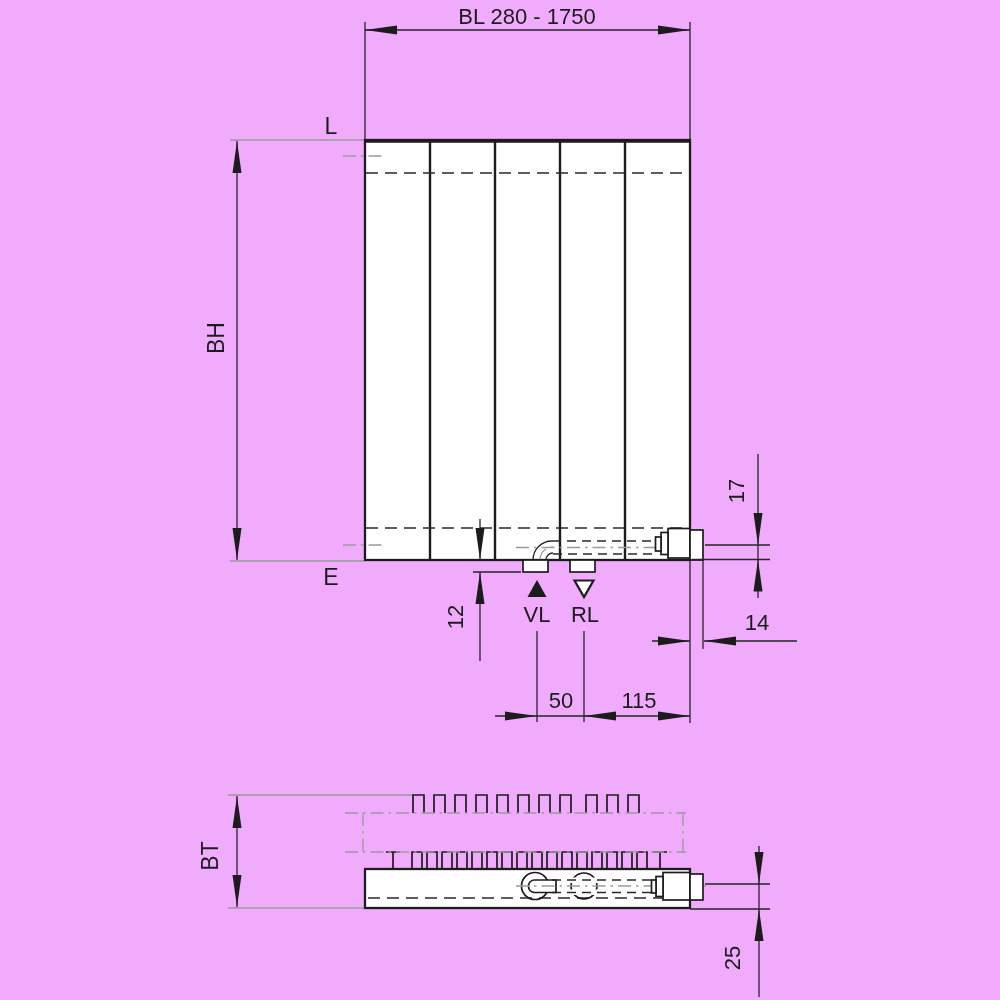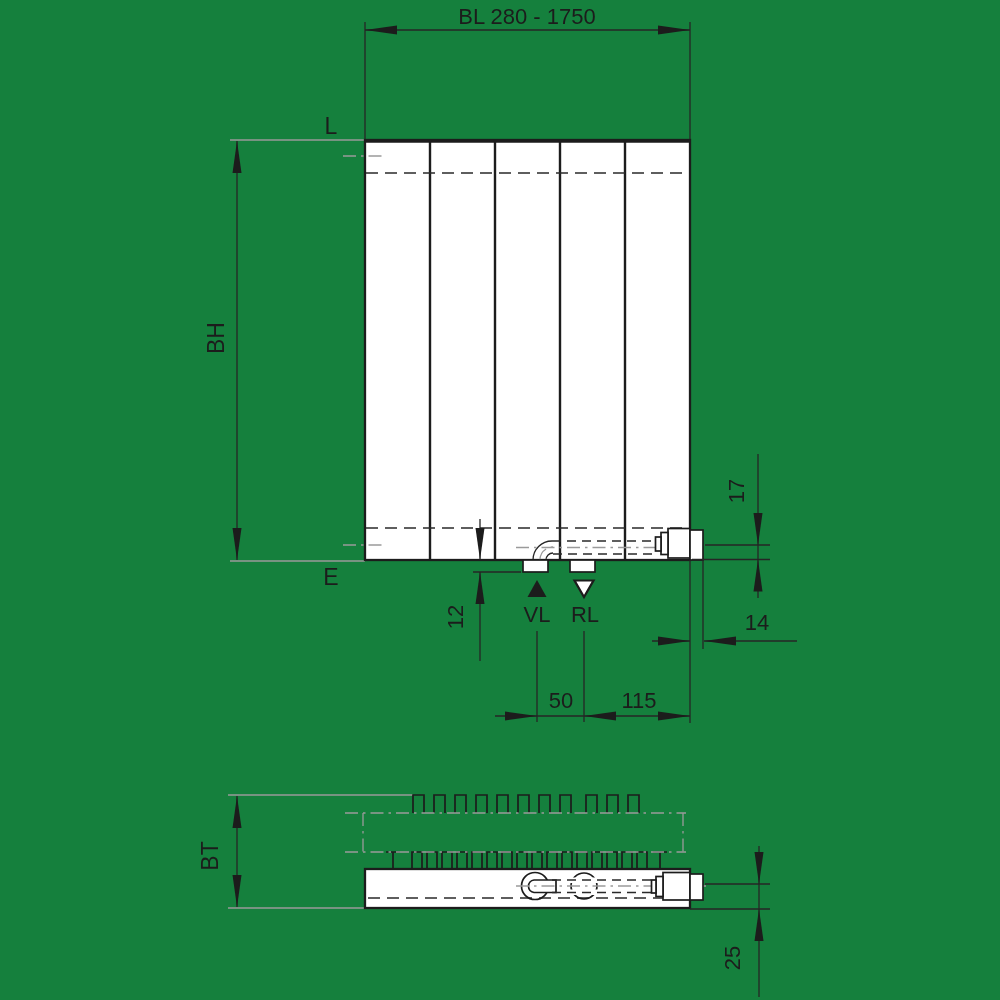--- a/index.html
+++ b/index.html
@@ -1,16 +1,16 @@
 <!DOCTYPE html>
 <html><head>
 <meta charset="utf-8">
 <style>
   html,body{margin:0;padding:0;background:#ffffff;}
-  .stage{width:1000px;height:1000px;background:#15803d;position:relative;
+  .stage{width:1000px;height:1000px;background:#f0abfc;position:relative;
          font-family:"Liberation Sans", sans-serif;}
   svg{display:block;}
   text{font-family:"Liberation Sans", sans-serif;fill:#1c1c1c;}
   .dimtxt{font-size:22px;}
   .lbltxt{font-size:23px;}
   .thin{stroke:#262626;stroke-width:1.3;fill:none;}
   .gray{stroke:#9a9a9a;stroke-width:1.3;fill:none;}
   .graycl{stroke:#9a9a9a;stroke-width:1.3;fill:none;stroke-dasharray:13 5 2.5 5;}
   .hid{stroke:#2a2a2a;stroke-width:1.6;fill:none;stroke-dasharray:12 7;}
   .hid2{stroke:#2a2a2a;stroke-width:1.4;fill:none;stroke-dasharray:9 6;}

